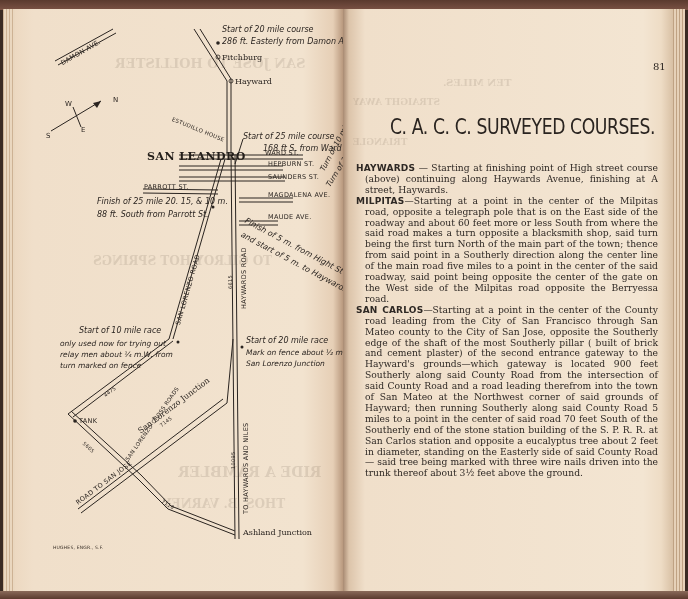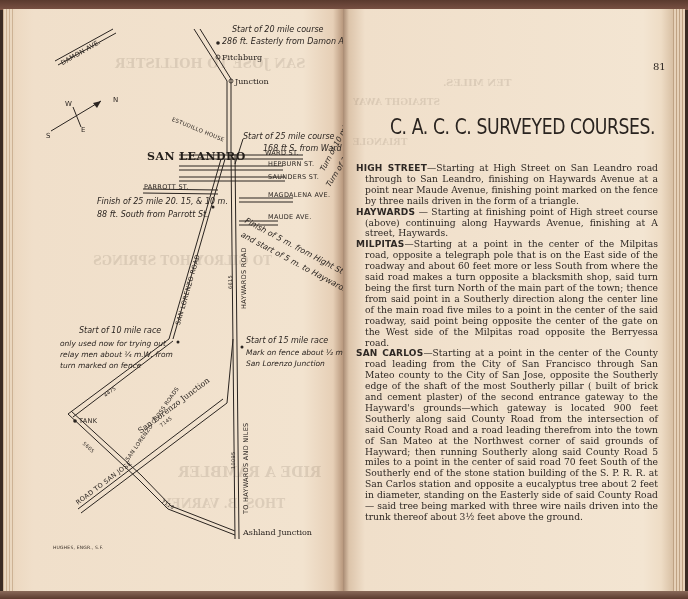--- a/index.html
+++ b/index.html
@@ -123,61 +123,58 @@
   <span class="town rot" style="left:134px;top:420px;transform:rotate(-37deg);font-size:8px;">San Lorenzo Junction</span>
 
   <span class="st rot" style="left:100px;top:385px;transform:rotate(-37deg);font-size:5px;">4475</span>
   <span class="st rot" style="left:82px;top:432px;transform:rotate(42deg);font-size:5px;">5605</span>
   <span class="st rot" style="left:156px;top:415px;transform:rotate(-37deg);font-size:5px;">7145</span>
   <span class="st rot" style="left:160px;top:490px;transform:rotate(30deg);font-size:5px;">7110</span>
   <span class="st rot" style="left:225px;top:280px;transform:rotate(-90deg);font-size:5px;">6615</span>
   <span class="st rot" style="left:228px;top:460px;transform:rotate(-90deg);font-size:5px;">10095</span>
 
   <span class="town" style="left:219px;top:45px;">Fitchburg</span>
-  <span class="town" style="left:232px;top:69px;">Junction</span>
+  <span class="town" style="left:232px;top:69px;">Hayward</span>
   <span class="city" style="left:144px;top:142px;">SAN LEANDRO</span>
   <span class="st" style="left:76px;top:409px;">TANK</span>
   <span class="town" style="left:240px;top:520px;">Ashland Junction</span>
 
-  <span class="lbl" style="left:229px;top:17px;">Start of 20 mile course</span>
+  <span class="lbl" style="left:219px;top:17px;">Start of 20 mile course</span>
   <span class="lbl" style="left:219px;top:29px;">286 ft. Easterly from Damon Ave.</span>
   <span class="lbl" style="left:240px;top:124px;">Start of 25 mile course</span>
   <span class="lbl" style="left:260px;top:136px;">168 ft S. from Ward St.</span>
   <span class="lbl" style="left:94px;top:189px;">Finish of 25 mile 20. 15, &amp; 10 m.</span>
   <span class="lbl" style="left:94px;top:202px;text-align:center;">88 ft. South from Parrott St.</span>
   <span class="lbl rot" style="left:244px;top:208px;transform:rotate(28deg);">Finish of 5 m. from Hight St</span>
   <span class="lbl rot" style="left:240px;top:222px;transform:rotate(28deg);">and start of 5 m. to Haywards</span>
   <span class="lbl rot" style="left:316px;top:160px;transform:rotate(-62deg);font-size:7.5px;">Turn of 10 mile course</span>
   <span class="lbl rot" style="left:322px;top:175px;transform:rotate(-58deg);font-size:7.5px;">Turn of 20 mile</span>
   <span class="lbl" style="left:76px;top:318px;">Start of 10 mile race</span>
   <span class="lbl" style="left:57px;top:331px;font-size:7.5px;text-align:center;">only used now for trying out</span>
   <span class="lbl" style="left:57px;top:342px;font-size:7.5px;">relay men about ¼ m.W. from</span>
   <span class="lbl" style="left:57px;top:353px;font-size:7.5px;">turn marked on fence</span>
-  <span class="lbl" style="left:243px;top:328px;">Start of 15 mile race</span>
+  <span class="lbl" style="left:243px;top:328px;">Start of 20 mile race</span>
   <span class="lbl" style="left:243px;top:340px;font-size:7.5px;">Mark on fence about ½ m. W.</span>
   <span class="lbl" style="left:243px;top:351px;font-size:7.5px;">San Lorenzo Junction</span>
 
   <span class="engraver">HUGHES, ENGR., S.F.</span>
 </div>
 
 <div class="page page-right">
   <div class="edge-lines edge-right"></div>
 
   <div class="ghost" style="left:100px;top:68px;font-size:10px;">TEN MILES.</div>
   <div class="ghost" style="left:10px;top:88px;font-size:9px;">STRAIGHT AWAY</div>
   <div class="ghost" style="left:10px;top:128px;font-size:9px;">TRIANGLE</div>
 
   <span class="pagenum">81</span>
   <div class="title">C. A. C. C. SURVEYED COURSES.</div>
 
   <div class="body-text">
     <p class="entry">
-      <span class="head">HIGH STREET</span><span>—Starting at High Street on San Leandro road through to San Leandro, finishing on Haywards Avenue at a point near Maude Avenue, finishing point marked on the fence by three nails driven in the form of a triangle.</span>
-    </p>
-    <p class="entry">
       <span class="head">HAYWARDS</span><span> — Starting at finishing point of High street course (above) continuing along Haywards Avenue, finishing at A street, Haywards.</span>
     </p>
     <p class="entry">
       <span class="head">MILPITAS</span><span>—Starting at a point in the center of the Milpitas road, opposite a telegraph pole that is on the East side of the roadway and about 60 feet more or less South from where the said road makes a turn opposite a blacksmith shop, said turn being the first turn North of the main part of the town; thence from said point in a Southerly direction along the center line of the main road five miles to a point in the center of the said roadway, said point being opposite the center of the gate on the West side of the Milpitas road opposite the Berryessa road.</span>
     </p>
     <p class="entry">
       <span class="head">SAN CARLOS</span><span>—Starting at a point in the center of the County road leading from the City of San Francisco through San Mateo county to the City of San Jose, opposite the Southerly edge of the shaft of the most Southerly pillar ( built of brick and cement plaster) of the second entrance gateway to the Hayward's grounds—which gateway is located 900 feet Southerly along said County Road from the intersection of said County Road and a road leading therefrom into the town of San Mateo at the Northwest corner of said grounds of Hayward; then running Southerly along said County Road 5 miles to a point in the center of said road 70 feet South of the Southerly end of the stone station building of the S. P. R. R. at San Carlos station and opposite a eucalyptus tree about 2 feet in diameter, standing on the Easterly side of said County Road— said tree being marked with three wire nails driven into the trunk thereof about 3½ feet above the ground.</span>
     </p>
   </div>
 </div>

